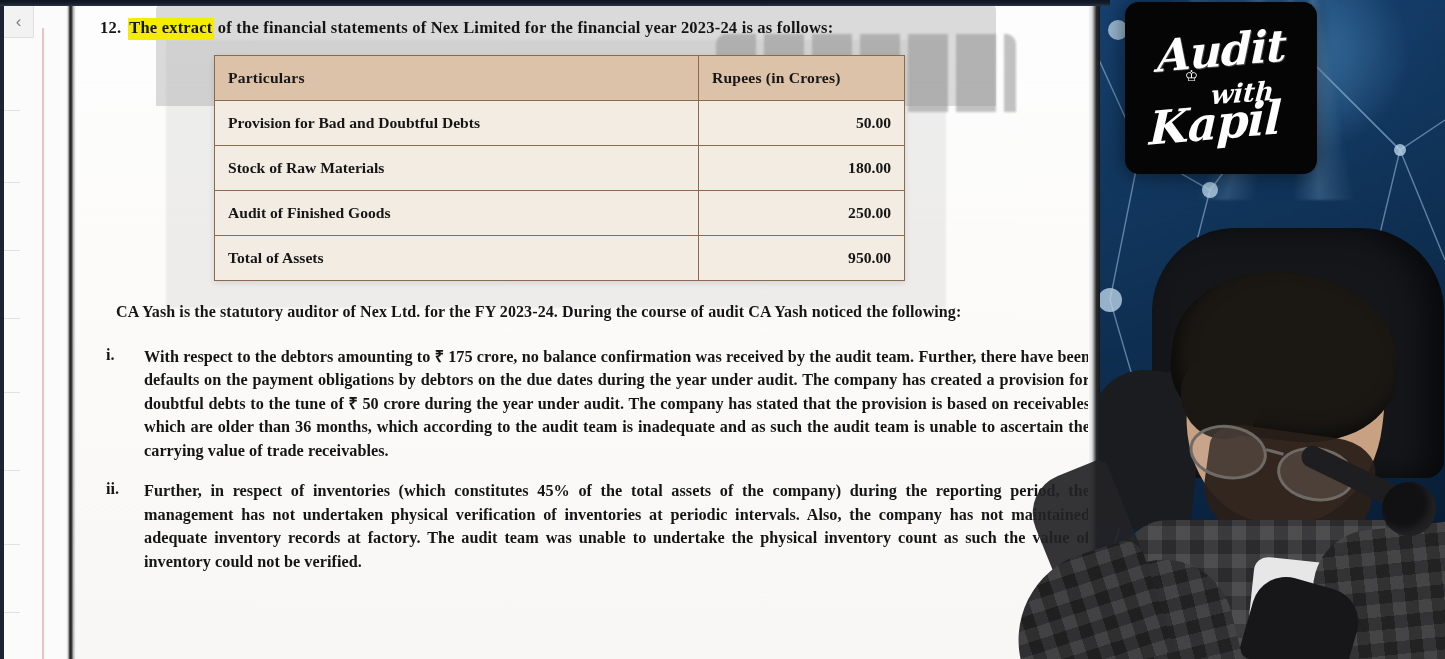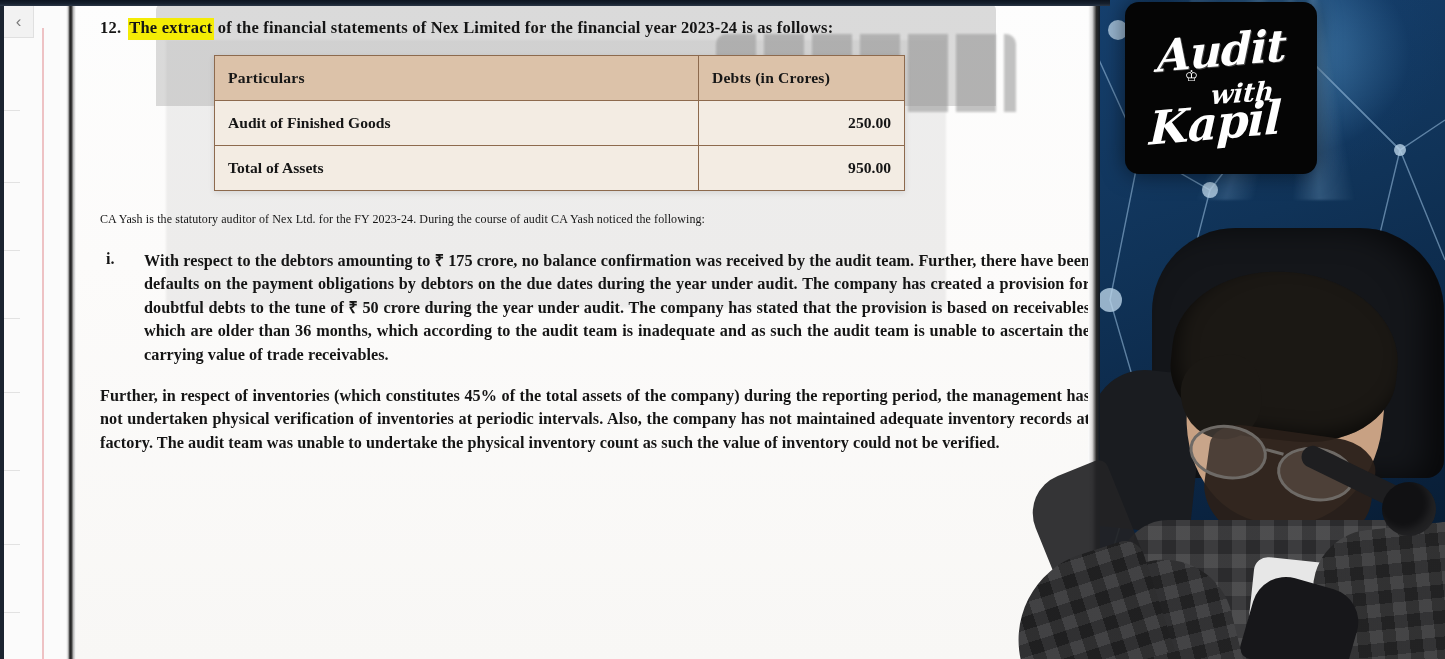--- a/index.html
+++ b/index.html
@@ -192,23 +192,23 @@
     background: #dcc2a9;
     text-align: left;
     letter-spacing: .2px;
   }
   .fin-table tbody td { background: #f3ece3; }
   .col-particulars { width: 484px; text-align: left; }
   .col-amount { width: 206px; text-align: right; }
 
   
   .para-plain {
-    margin: 20px 0 0 0;
-    font-size: 12px;
-    font-weight: normal;
+    margin: 20px 0 0 16px;
+    font-size: 16px;
+    font-weight: bold;
     line-height: 1.43;
     text-align: justify;
     width: 965px;
     letter-spacing: .1px;
   }
   .list-block { margin-top: 22px; }
   .list-row {
     display: flex;
     margin-bottom: 17px;
     width: 990px;
@@ -531,43 +531,52 @@
 
         <div class="q-head">
           <span class="q-num">12.</span>
           <span><span class="hl">The extract</span><span> of the financial statements of Nex Limited for the financial year 2023-24 is as follows:</span></span>
         </div>
 
         <table class="fin-table">
           <thead>
             <tr>
               <th class="col-particulars">Particulars</th>
-              <th class="col-amount">Debts (in Crores)</th>
+              <th class="col-amount">Rupees (in Crores)</th>
             </tr>
           </thead>
           <tbody>
+            <tr>
+              <td class="col-particulars">Provision for Bad and Doubtful Debts</td>
+              <td class="col-amount">50.00</td>
+            </tr>
+            <tr>
+              <td class="col-particulars">Stock of Raw Materials</td>
+              <td class="col-amount">180.00</td>
+            </tr>
             <tr>
               <td class="col-particulars">Audit of Finished Goods</td>
               <td class="col-amount">250.00</td>
             </tr>
             <tr>
               <td class="col-particulars">Total of Assets</td>
               <td class="col-amount">950.00</td>
             </tr>
           </tbody>
         </table>
 
         <p class="para-plain">CA Yash is the statutory auditor of Nex Ltd. for the FY 2023-24. During the course of audit CA Yash noticed the following:</p>
 
         <div class="list-block">
           <div class="list-row">
             <div class="list-marker">i.</div>
             <div class="list-text">With respect to the debtors amounting to ₹ 175 crore, no balance confirmation was received by the audit team. Further, there have been defaults on the payment obligations by debtors on the due dates during the year under audit. The company has created a provision for doubtful debts to the tune of ₹ 50 crore during the year under audit. The company has stated that the provision is based on receivables which are older than 36 months, which according to the audit team is inadequate and as such the audit team is unable to ascertain the carrying value of trade receivables.</div>
           </div>
           <div class="list-row">
+            <div class="list-marker">ii.</div>
             <div class="list-text cut">Further, in respect of inventories (which constitutes 45% of the total assets of the company) during the reporting period, the management has not undertaken physical verification of inventories at periodic intervals. Also, the company has not maintained adequate inventory records at factory. The audit team was unable to undertake the physical inventory count as such the value of inventory could not be verified.</div>
           </div>
         </div>
 
       </div>
 
       <div class="page-right-edge"></div>
     </div>
   </div>
 

